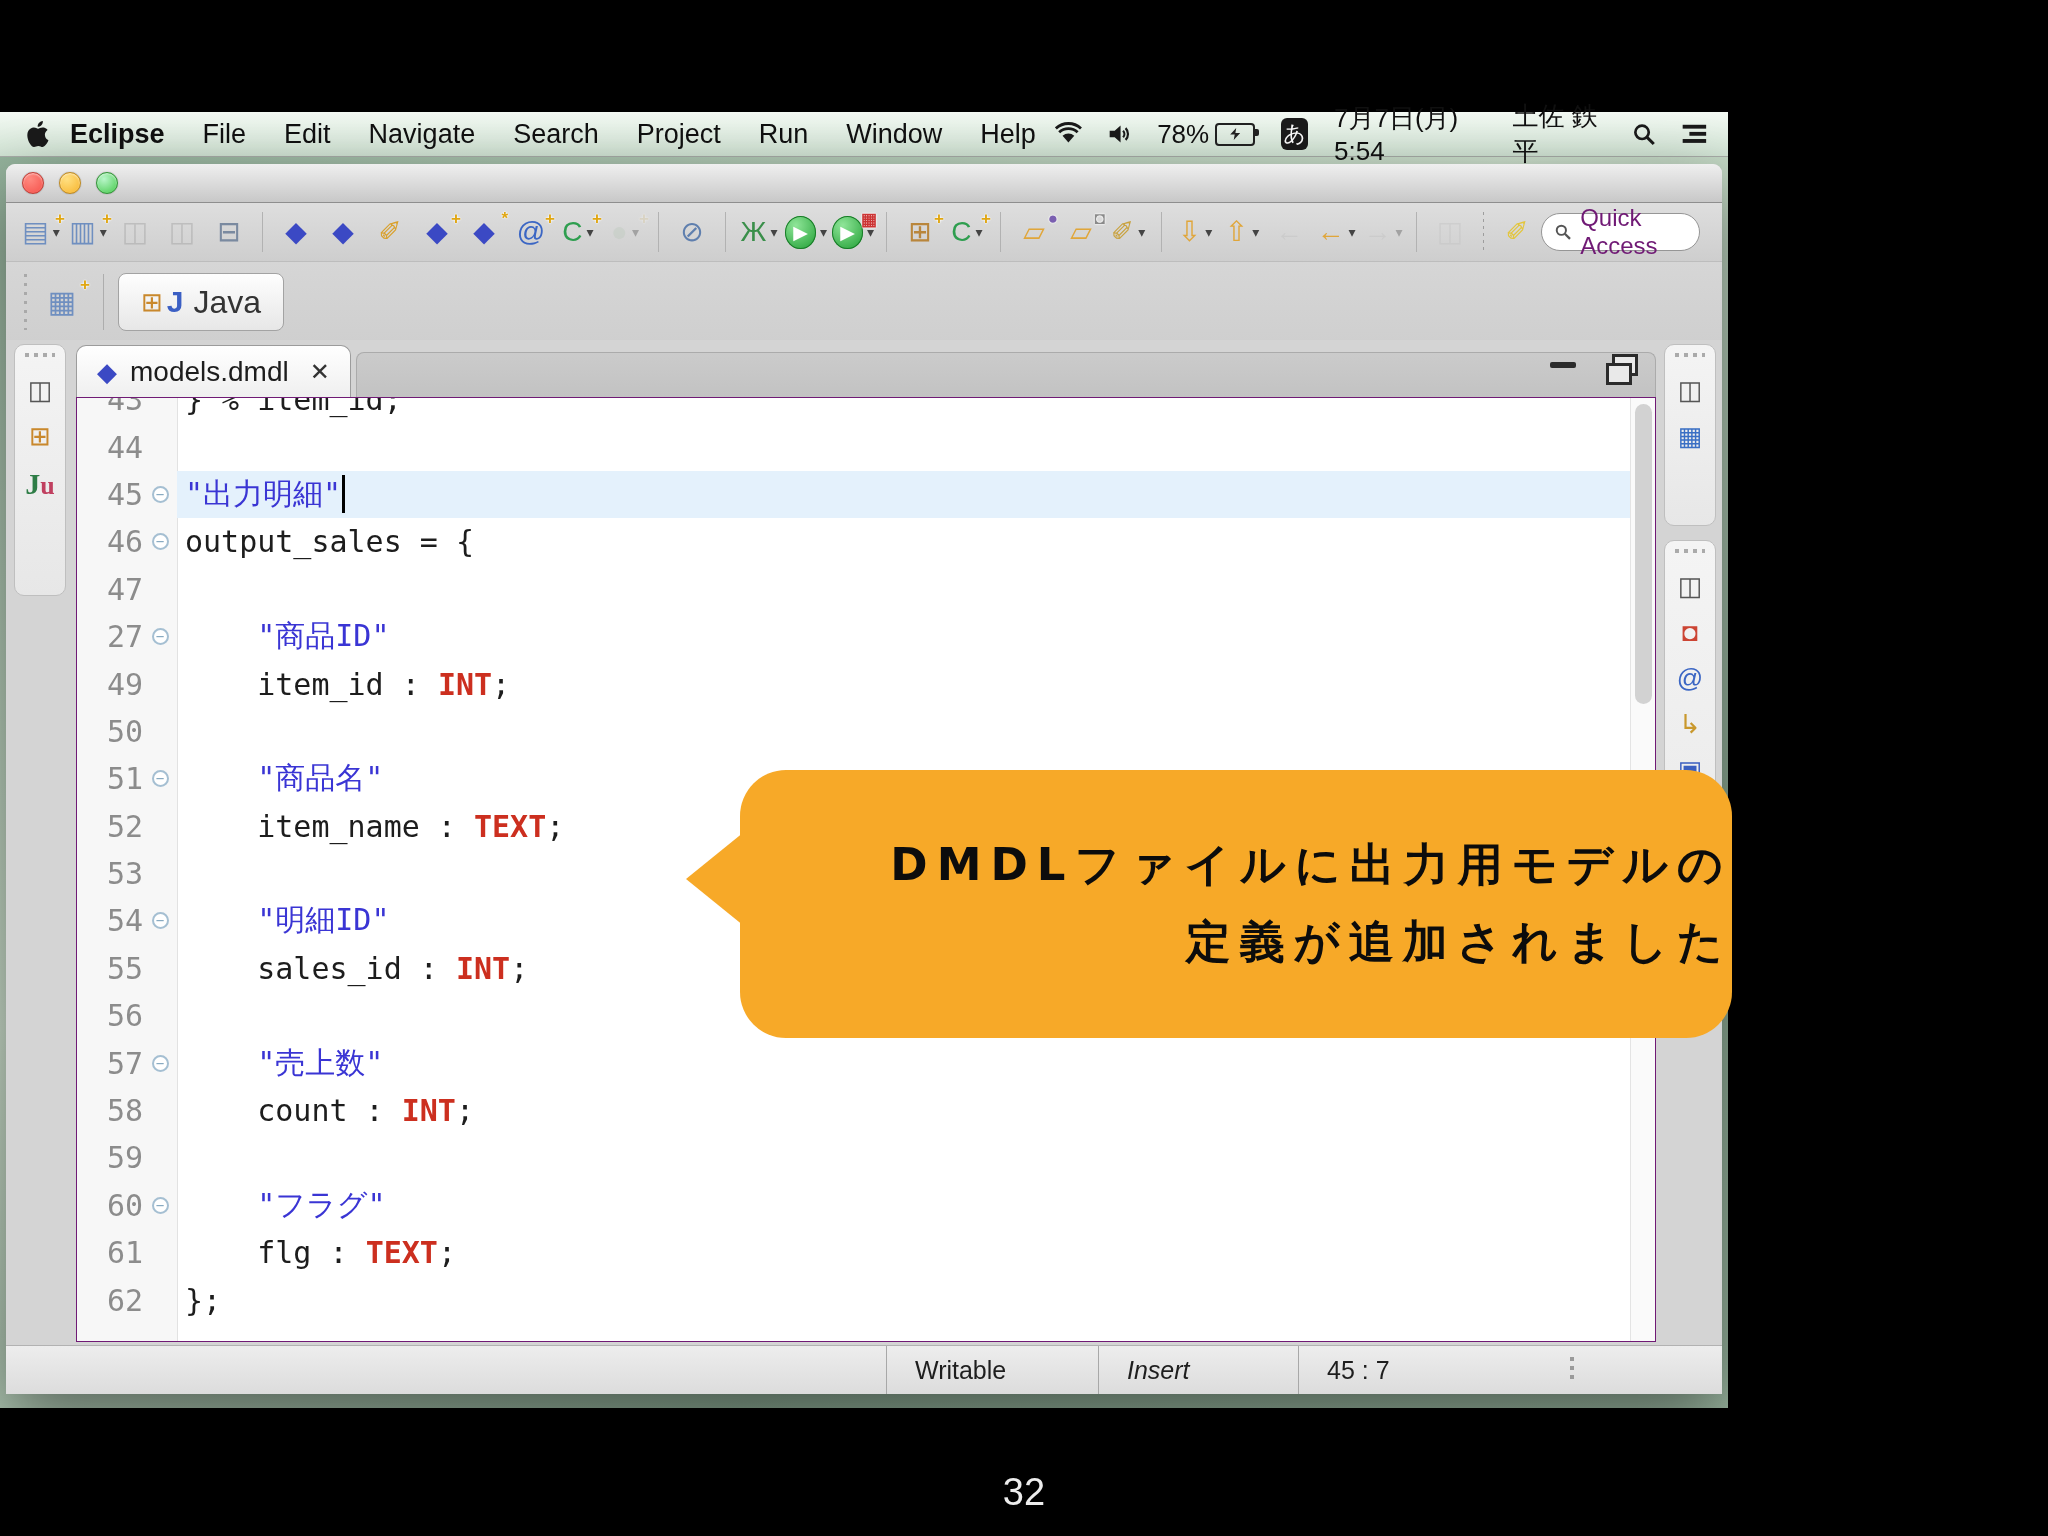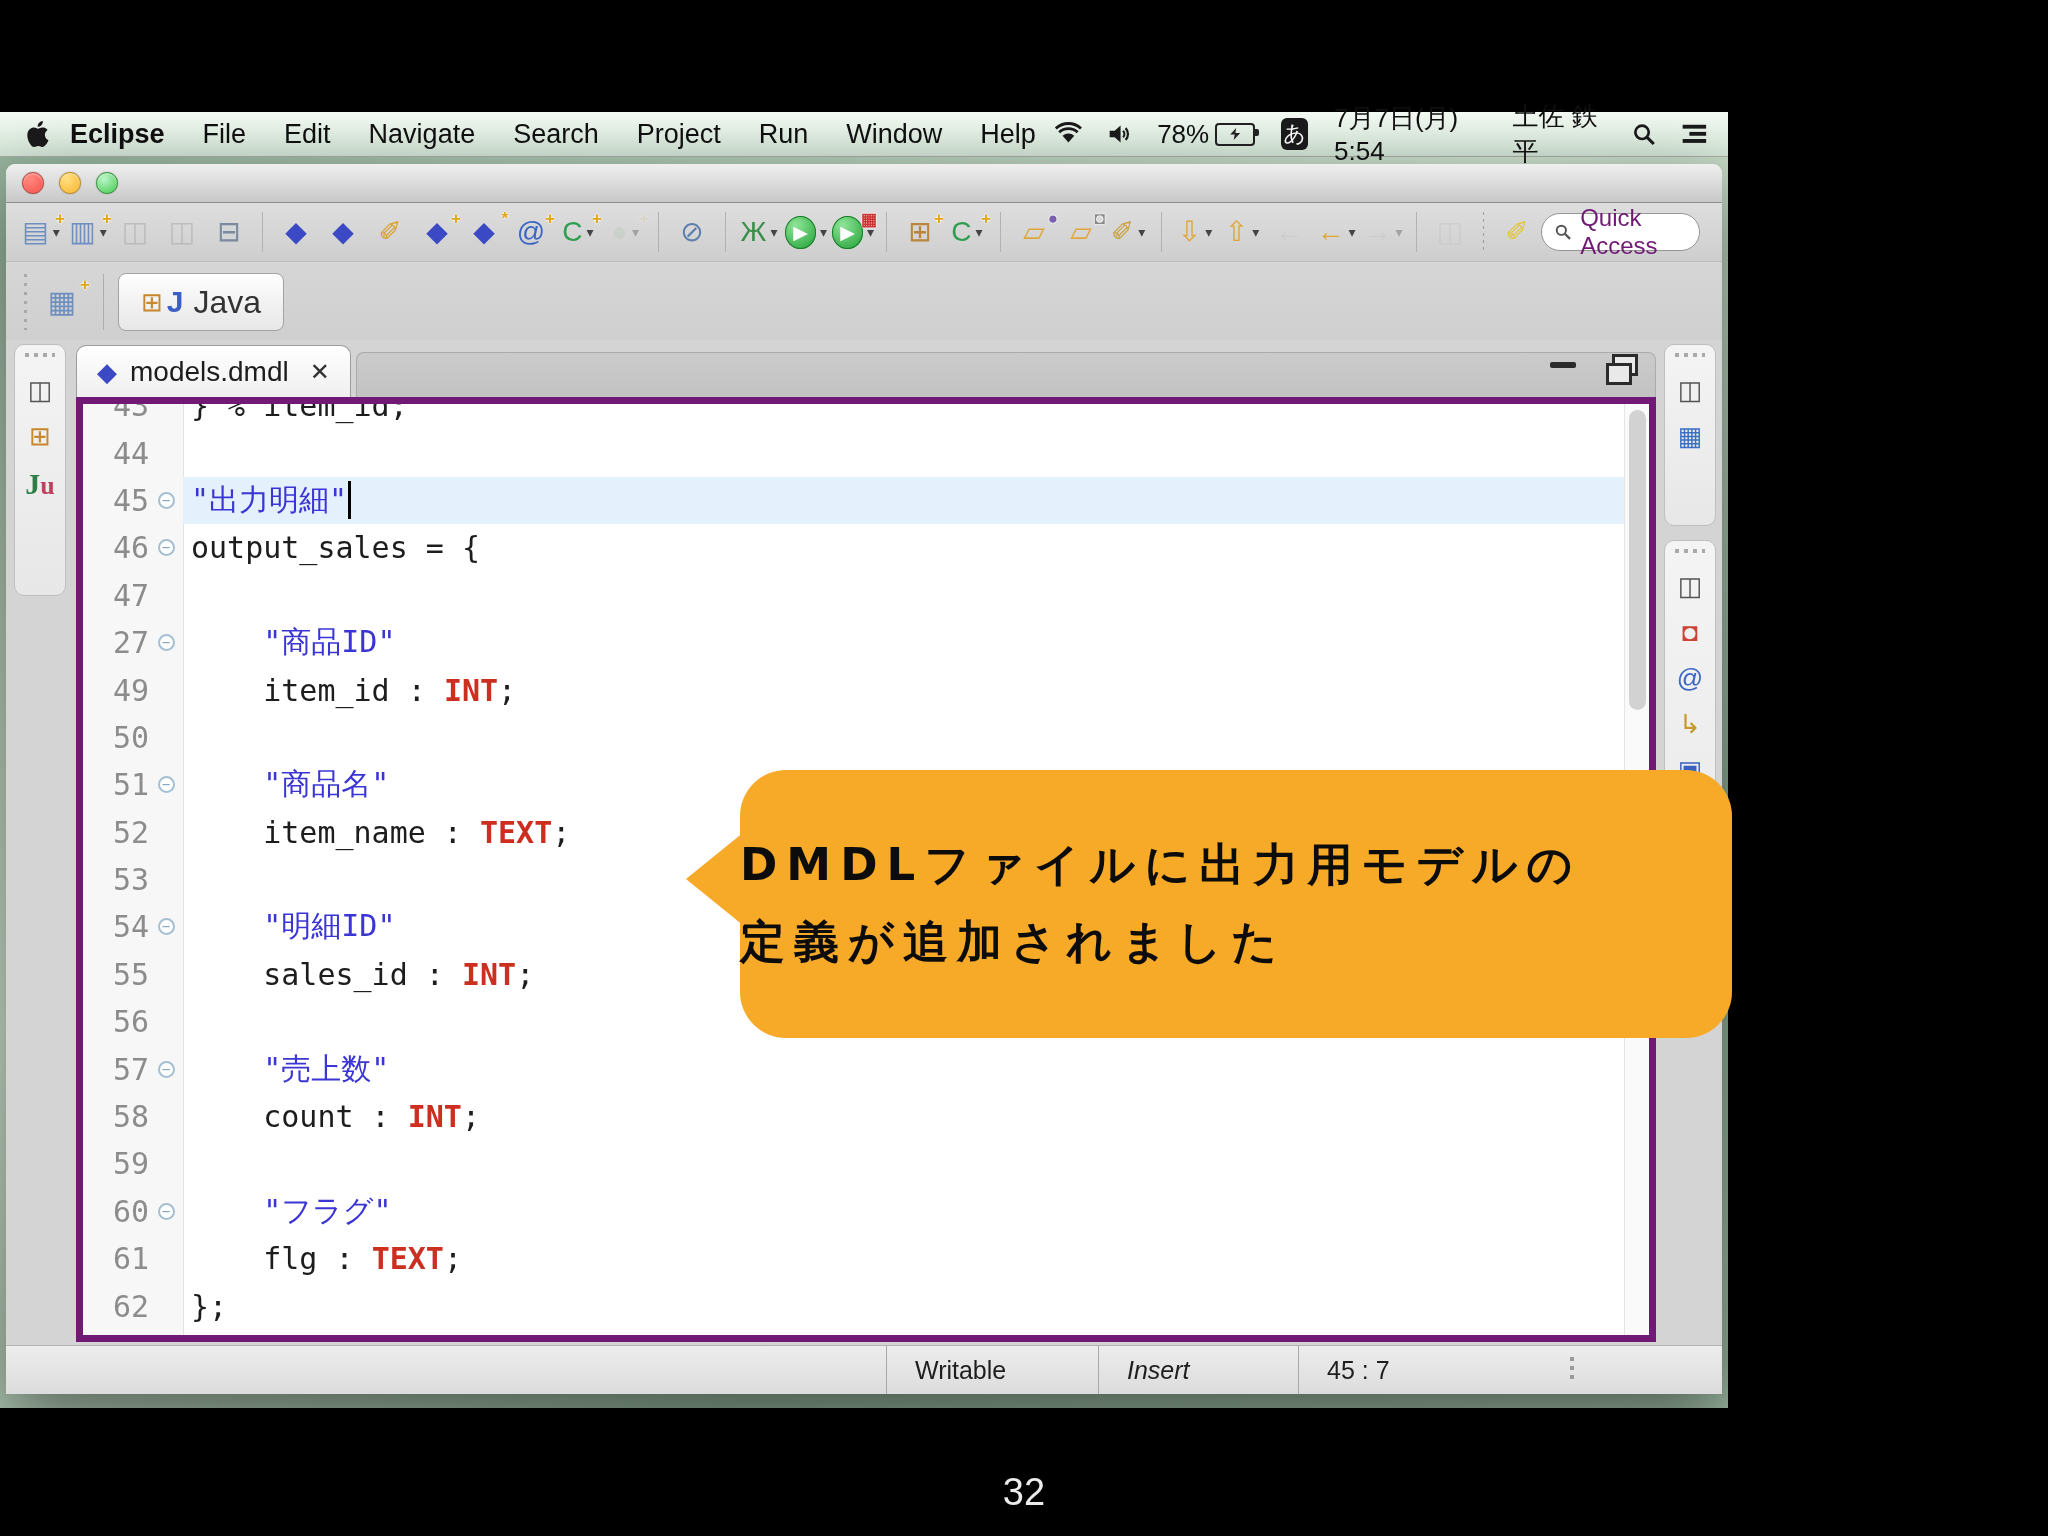--- a/index.html
+++ b/index.html
@@ -85,21 +85,21 @@
         background:linear-gradient(#ffffff,#efefef);border:1px solid #9c9c9c;border-bottom:none;
         border-radius:10px 10px 0 0;font-size:28px;color:#1d1d1d;box-sizing:border-box;}
   .etab-strip{position:absolute;left:280px;right:0;top:12px;height:46px;
         background:linear-gradient(#cbcbcb,#c2c2c2);border:1px solid #ababab;border-bottom:none;border-radius:8px 8px 0 0;}
   .etab .diamond{color:#3b49c4;font-size:26px;}
   .etab .close{font-size:24px;color:#333;margin-left:8px;}
   .minmax{position:absolute;right:18px;top:14px;display:flex;gap:36px;align-items:center;z-index:3;}
   .mm-min{width:26px;height:6px;background:#2b2b2b;border-radius:2px;}
   .mm-max{width:20px;height:16px;border:3px solid #2b2b2b;position:relative;background:#e9e9e9;}
   .mm-max::before{content:"";position:absolute;left:-9px;top:6px;width:20px;height:16px;border:3px solid #2b2b2b;background:#e9e9e9;}
-  .codewrap{position:absolute;top:57px;left:0;right:0;bottom:0;background:#fff;border:7px solid #701a75;
+  .codewrap{position:absolute;top:57px;left:0;right:0;bottom:0;background:#fff;border:1px solid #701a75;
             overflow:hidden;box-sizing:border-box;}
   .gutterbg{position:absolute;left:0;top:0;bottom:0;width:100px;background:#f7f7f7;border-right:1px solid #e2e2e2;}
   .vscroll{position:absolute;right:0;top:0;bottom:0;width:24px;background:#fafafa;border-left:1px solid #e4e4e4;}
   .vthumb{position:absolute;right:3px;top:6px;width:17px;height:300px;border-radius:9px;background:#d2d2d2;}
   .lines{position:relative;margin-top:-22px;}
   .line{display:flex;align-items:center;height:47.4px;font-family:"DejaVu Sans Mono",monospace;
         font-size:30px;white-space:pre;}
   .gut{width:66px;flex:none;text-align:right;color:#8c8c8c;}
   .fold{width:34px;flex:none;display:flex;align-items:center;justify-content:center;}
   .fm{width:17px;height:17px;border:2px solid #a5bfd2;border-radius:50%;color:#85a8c0;font-size:14px;
@@ -114,21 +114,21 @@
   .statusbar{position:absolute;bottom:0;left:0;right:0;height:48px;background:linear-gradient(#ededed,#dcdcdc);
              border-top:1px solid #b2b2b2;display:flex;align-items:center;font-size:25px;color:#1e1e1e;}
   .sb-spacer{width:880px;flex:none;}
   .sb-cell{height:100%;display:flex;align-items:center;padding:0 28px;border-left:1px solid #a8a8a8;
            box-sizing:border-box;flex:none;}
   .sb-w{width:212px;}.sb-i{width:200px;font-style:italic;}.sb-p{width:210px;}
   .sb-dots{margin-left:62px;width:4px;height:26px;
            background:repeating-linear-gradient(#9a9a9a 0 4px,transparent 4px 9px);}
   
   .bubble{position:absolute;left:740px;top:770px;width:992px;height:268px;background:#F7A928;
-          border-radius:46px;display:flex;flex-direction:column;align-items:flex-start;justify-content:center;
+          border-radius:46px;display:flex;flex-direction:column;align-items:flex-end;justify-content:center;
           gap:16px;z-index:5;}
   .tail{position:absolute;left:-54px;top:62px;width:0;height:0;
         border-right:58px solid #F7A928;border-top:47px solid transparent;border-bottom:47px solid transparent;}
   .bl{font-size:45px;font-weight:700;color:#0c0c0c;letter-spacing:9px;
       font-family:"DejaVu Sans",sans-serif;line-height:1.35;}
   
   .pagenum{position:absolute;bottom:22px;left:0;right:0;text-align:center;color:#ececec;font-size:38px;}
 </style>
 </head>
 <body>

